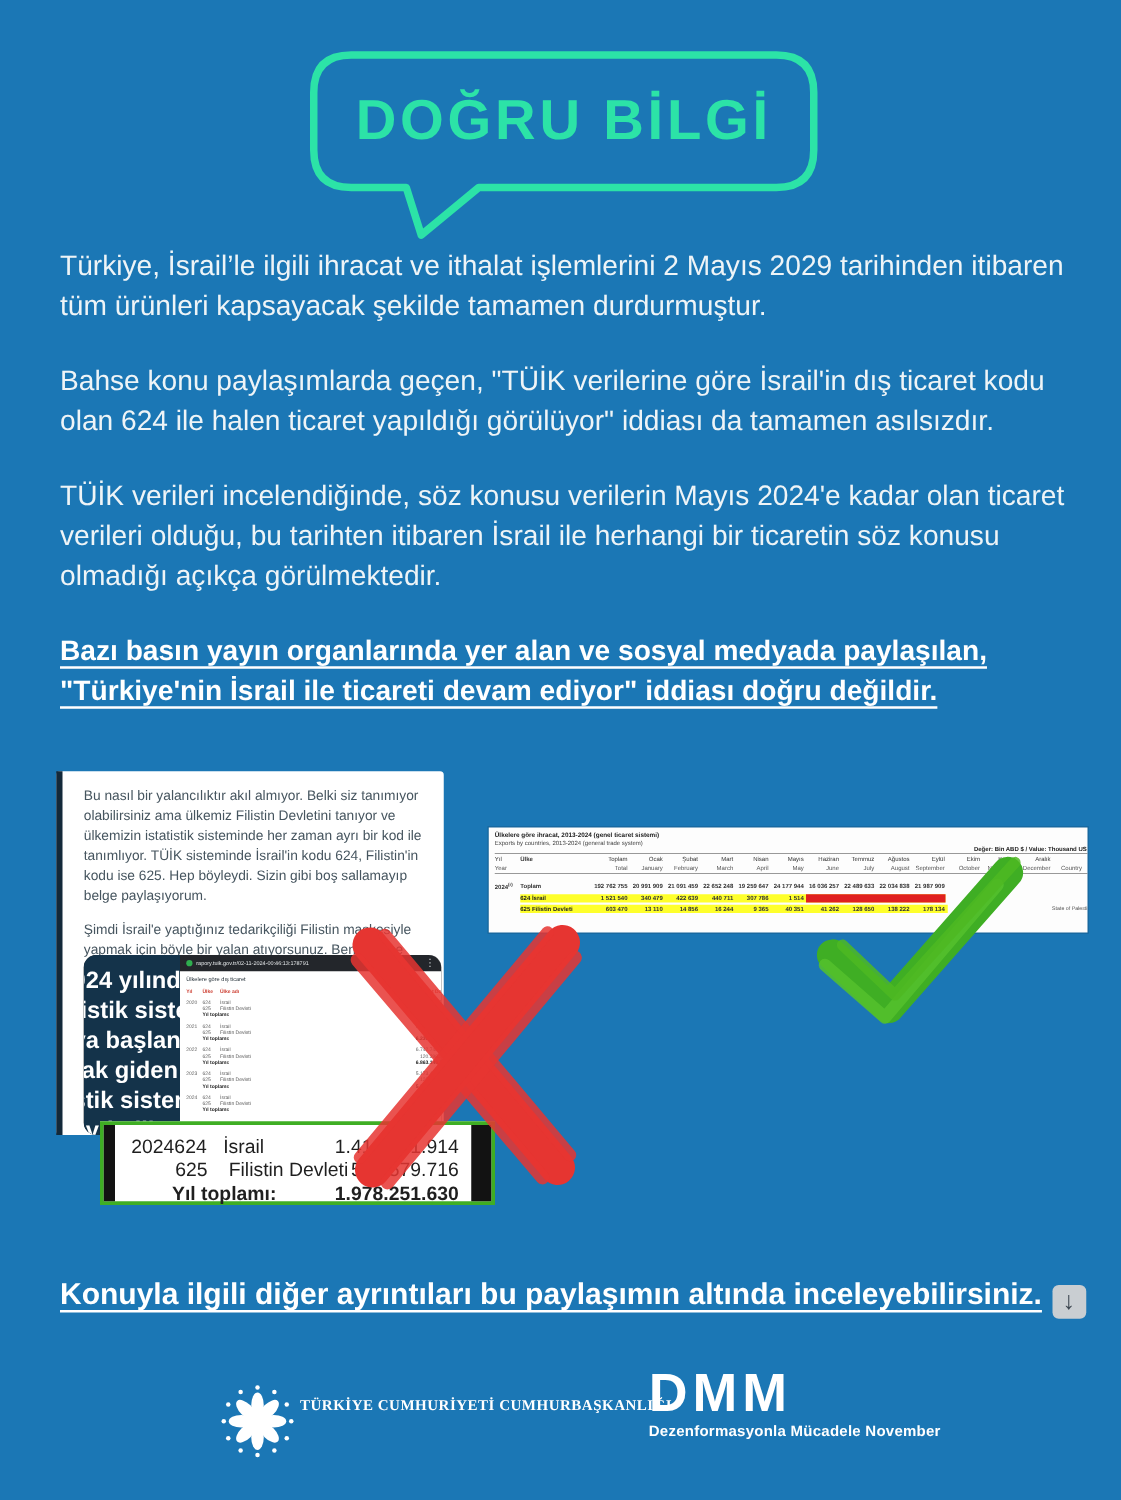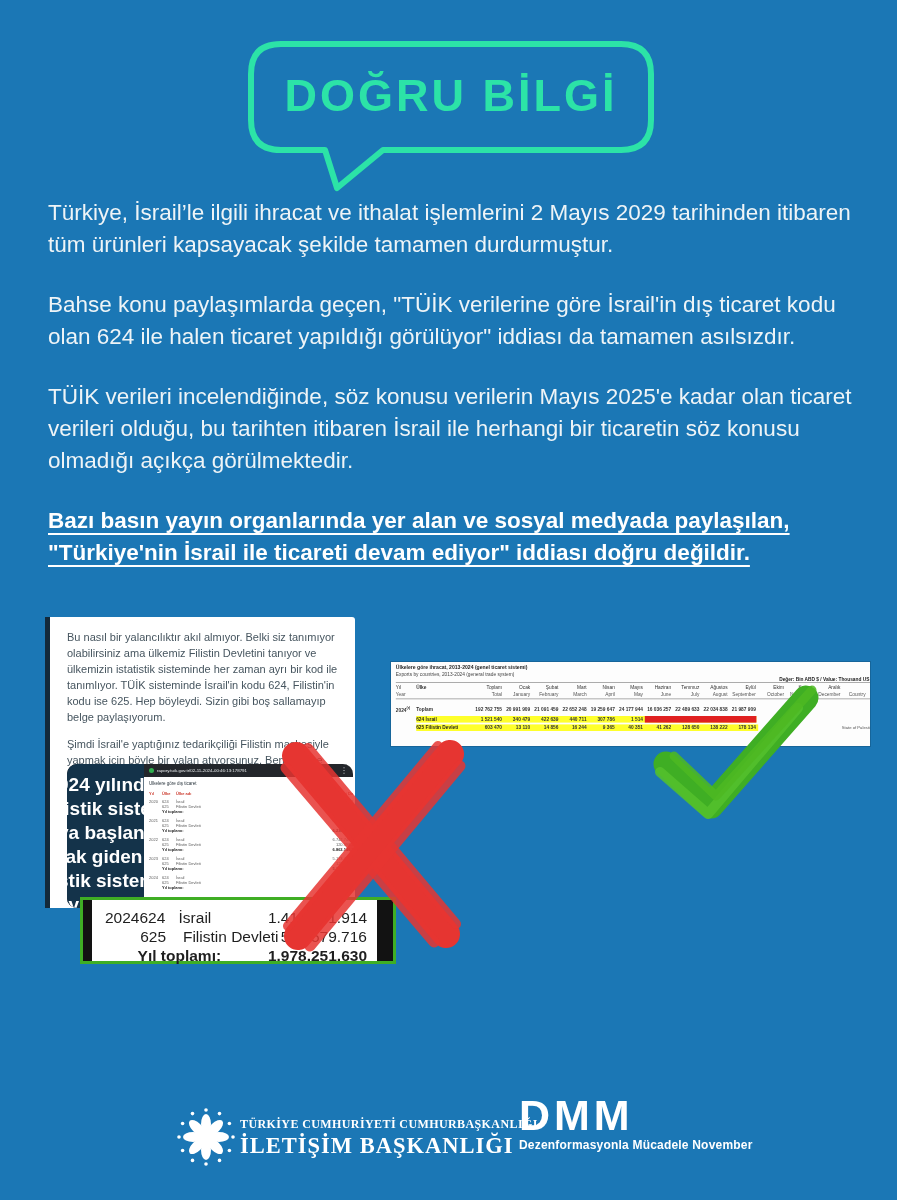--- a/index.html
+++ b/index.html
@@ -113,21 +113,21 @@
   <div class="bubble-wrap">
     <svg class="bubble-svg" width="436" height="166" viewBox="0 0 436 166">
       <path d="M 48 10 H 388 Q 418 10 418 40 V 86 Q 418 116 388 116 H 150 L 104 154 L 92 116 H 48 Q 18 116 18 86 V 40 Q 18 10 48 10 Z" fill="none" stroke="#2ce3a7" stroke-width="6" stroke-linejoin="round"></path>
     </svg>
     <div class="bubble-label">DOĞRU BİLGİ</div>
   </div>
 
   <div class="copy">
     <p>Türkiye, İsrail’le ilgili ihracat ve ithalat işlemlerini 2 Mayıs 2029 tarihinden itibaren tüm ürünleri kapsayacak şekilde tamamen durdurmuştur.</p>
     <p>Bahse konu paylaşımlarda geçen, "TÜİK verilerine göre İsrail'in dış ticaret kodu olan 624 ile halen ticaret yapıldığı görülüyor" iddiası da tamamen asılsızdır.</p>
-    <p>TÜİK verileri incelendiğinde, söz konusu verilerin Mayıs 2025'e kadar olan ticaret verileri olduğu, bu tarihten itibaren İsrail ile herhangi bir ticaretin söz konusu olmadığı açıkça görülmektedir.</p>
+    <p>TÜİK verileri incelendiğinde, söz konusu verilerin Mayıs 2024'e kadar olan ticaret verileri olduğu, bu tarihten itibaren İsrail ile herhangi bir ticaretin söz konusu olmadığı açıkça görülmektedir.</p>
     <p class="claim">Bazı basın yayın organlarında yer alan ve sosyal medyada paylaşılan, "Türkiye'nin İsrail ile ticareti devam ediyor" iddiası doğru değildir.</p>
   </div>
 
   <div class="tweet">
     <div class="tweet-edge"></div>
     <div class="tweet-text">
       <p>Bu nasıl bir yalancılıktır akıl almıyor. Belki siz tanımıyor olabilirsiniz ama ülkemiz Filistin Devletini tanıyor ve ülkemizin istatistik sisteminde her zaman ayrı bir kod ile tanımlıyor. TÜİK sisteminde İsrail'in kodu 624, Filistin'in kodu ise 625. Hep böyleydi. Sizin gibi boş sallamayıp belge paylaşıyorum.</p>
       <p>Şimdi İsrail'e yaptığınız tedarikçiliği Filistin maskesiyle yapmak için böyle bir yalan atıyorsunuz. Ben size ne diyeyim?</p>
       <p>
         <span>Buyrun, kendi gözlerinizle görün diye link de bırakıyorum:</span><br>
@@ -396,20 +396,23 @@
   </svg>
 
   <svg class="check-mark" width="190" height="155" viewBox="0 0 190 155">
     <g fill="none" stroke-linecap="round" stroke-linejoin="round">
       <path d="M28 88 L73 130 L168 22" stroke="#3fae24" stroke-width="25"></path>
       <path d="M22 96 L70 138 L160 32" stroke="#55c12d" stroke-width="10" opacity="0.85"></path>
       <path d="M36 80 L78 120 L174 14" stroke="#4db822" stroke-width="9" opacity="0.85"></path>
     </g>
   </svg>
 
+  <div class="cta">
+    <span class="cta-text">Konuyla ilgili diğer ayrıntıları bu paylaşımın altında inceleyebilirsiniz.</span><span class="cta-arrow">↓</span>
+  </div>
 
   <div class="footer">
     <svg class="emblem" width="60" height="72" viewBox="0 0 60 72">
       <g fill="#ffffff">
         <circle cx="57" cy="36" r="1.8"></circle>
           <circle cx="53.4" cy="49.5" r="1.8"></circle>
         <circle cx="43.5" cy="59.4" r="1.8"></circle>
           <circle cx="30" cy="63" r="1.8"></circle>
         <circle cx="16.5" cy="59.4" r="1.8"></circle>
           <circle cx="6.6" cy="49.5" r="1.8"></circle>
@@ -425,21 +428,20 @@
         <ellipse cx="30" cy="23" rx="5" ry="10" transform="rotate(135 30 36)"></ellipse>
         <ellipse cx="30" cy="23" rx="5" ry="10" transform="rotate(180 30 36)"></ellipse>
         <ellipse cx="30" cy="23" rx="5" ry="10" transform="rotate(225 30 36)"></ellipse>
         <ellipse cx="30" cy="23" rx="5" ry="10" transform="rotate(270 30 36)"></ellipse>
         <ellipse cx="30" cy="23" rx="5" ry="10" transform="rotate(315 30 36)"></ellipse>
         <circle cx="30" cy="36" r="6"></circle>
       </g>
     </svg>
     <div class="gov-text">
       <div class="gov-line1">TÜRKİYE CUMHURİYETİ CUMHURBAŞKANLIĞI</div>
-      <div class="gov-line2">İLETİŞİM BAŞKANLIĞI</div>
     </div>
     <div class="dmm">
       <div class="dmm-abbr">DMM</div>
       <div class="dmm-name">Dezenformasyonla Mücadele November</div>
     </div>
   </div>
 
 </div>
 
 </body></html>

